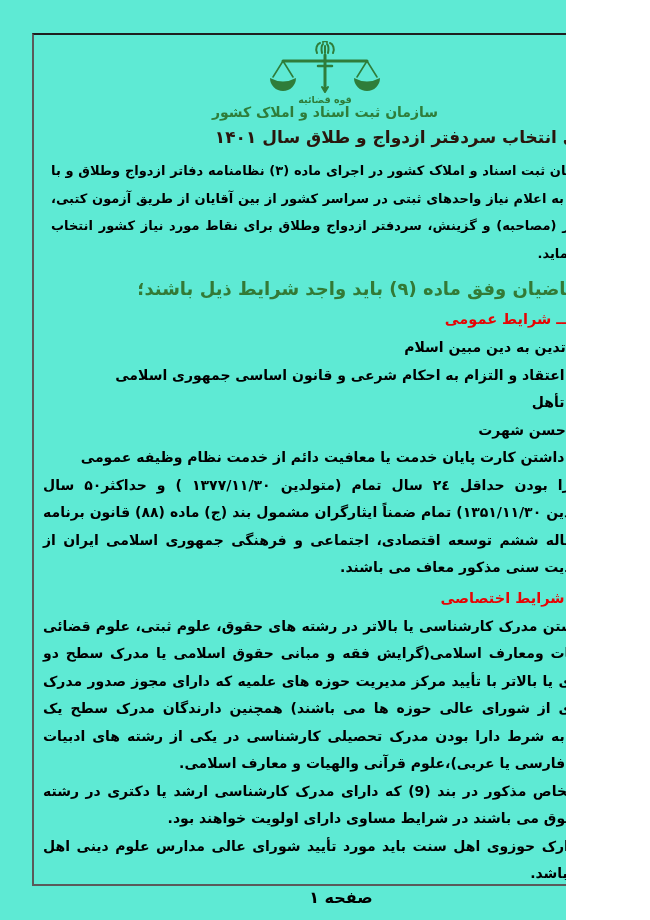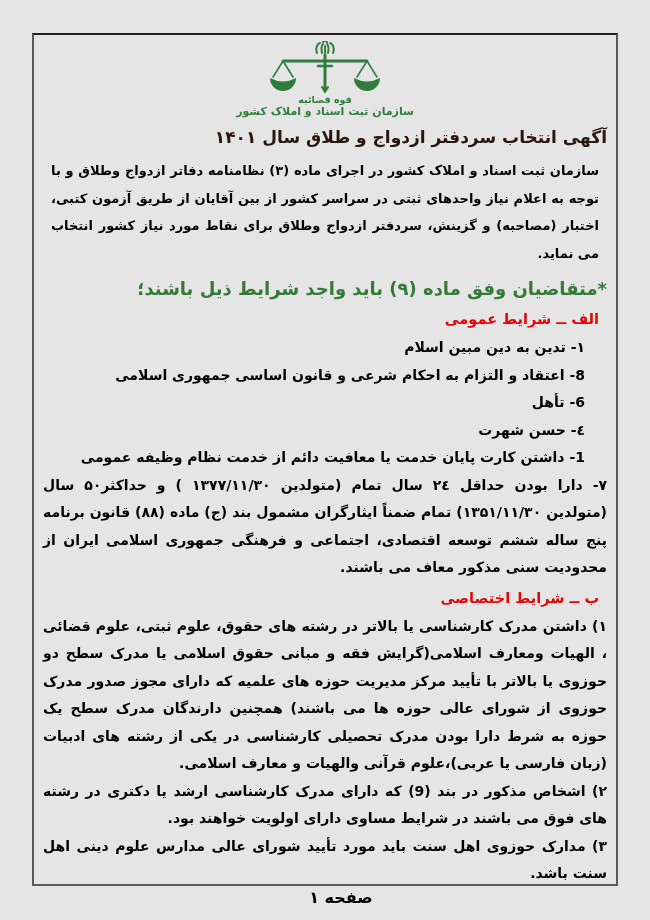--- a/index.html
+++ b/index.html
@@ -1,33 +1,33 @@
 <!DOCTYPE html>
 <html lang="fa"><head>
 <meta charset="utf-8">
 <style>
   html,body{margin:0;padding:0;}
   body{
     width:650px;height:920px;background:#ffffff;
     font-family:"DejaVu Sans", sans-serif;
     -webkit-font-smoothing:antialiased;
   }
-  .canvas{position:relative;width:650px;height:920px;background:#e5e5e5;overflow:hidden;}
+  .canvas{position:relative;width:566px;height:920px;background:#5eead4;overflow:hidden;}
   .sheet{
     position:absolute;left:32px;top:33px;width:586px;height:853px;
     box-sizing:border-box;
     border:2px solid #5a5a5a;border-top-color:#1f1f1f;
     padding:4px 9px 2px 9px;
     direction:rtl;
     overflow:hidden;
   }
   .logo-block{text-align:center;margin:2px auto 0;}
   .logo-svg{display:block;margin:0 auto;}
   .logo-line1{color:#2f7d3a;font-weight:bold;font-size:9.5px;line-height:12px;margin-top:1px;}
-  .logo-line2{color:#2f7d3a;font-weight:bold;font-size:11px;line-height:12px;}
+  .logo-line2{color:#2f7d3a;font-weight:bold;font-size:14px;line-height:12px;}
   .title{
     color:#2a160d;font-size:17px;font-weight:bold;
     margin:7px 0 6px 0;line-height:24px;letter-spacing:-0.2px;
   }
   .para{
     color:#000;font-weight:bold;font-size:13px;line-height:27.5px;
     text-align:justify;text-align-last:right;margin:8px;
   }
   .note{
     color:#337a36;font-weight:bold;font-size:18px;line-height:28px;

